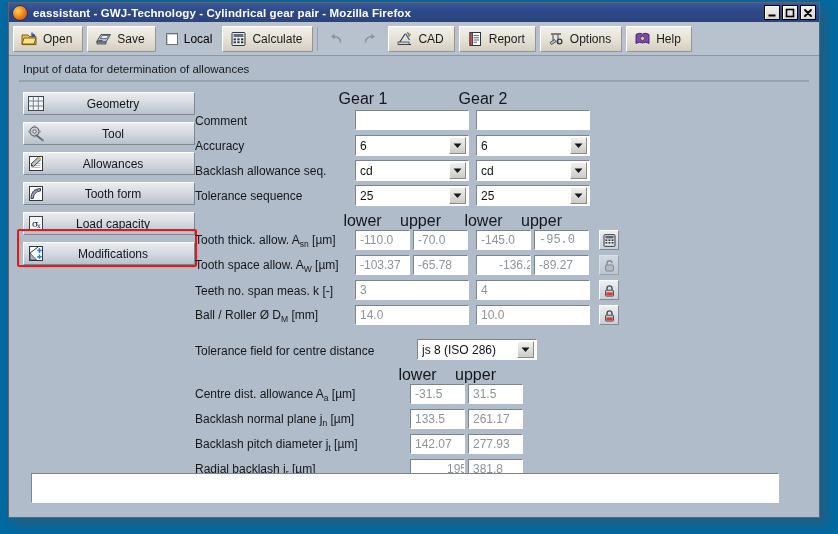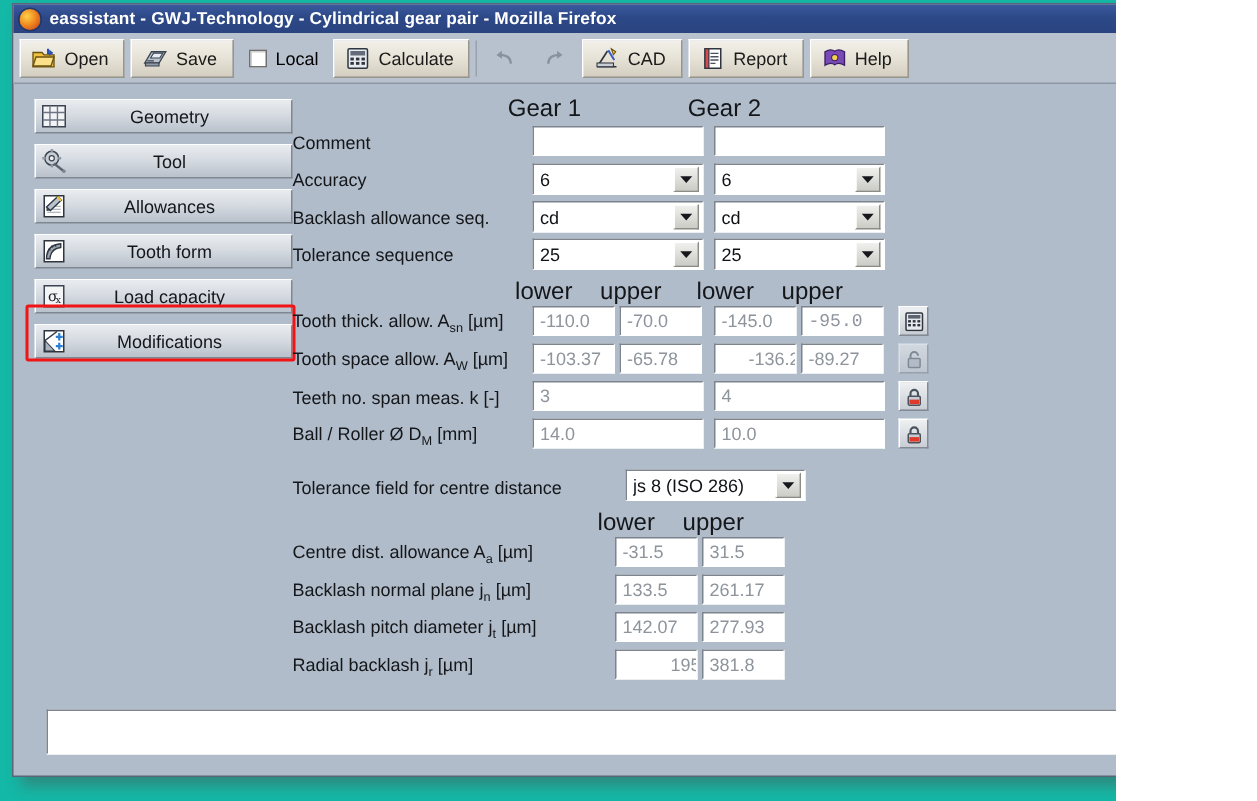--- a/index.html
+++ b/index.html
@@ -2,23 +2,23 @@
 <html><head>
 <meta charset="utf-8">
 <style>
   html, body {
     margin: 0; padding: 0;
     background: #ffffff;
     font-family: "Liberation Sans", sans-serif;
   }
   #screen {
     position: relative;
-    width: 744px; height: 534px;
+    width: 838px; height: 534px;
     overflow: hidden;
-    background: #14b8a6;
+    background: #0369a1;
   }
 
   
   .window {
     position: absolute;
     left: 8px; top: 2px;
     width: 812px; height: 516px;
     background: #b0bcca;
     border: 1px solid #5a6578;
     box-shadow: 6px 6px 9px rgba(80,80,80,0.45);
@@ -340,30 +340,41 @@
           <g stroke="#4a5260" stroke-width="0.9">
             <path d="M6.6 4.6 H12"></path>
               <path d="M6.6 6.8 H12"></path>
               <path d="M6.6 9 H12"></path>
               <path d="M6.6 11.2 H10"></path>
           </g>
         </svg>
         <span>Report</span>
       </div>
 
+      <div class="tbtn">
+        <svg class="tbtn-ico" viewBox="0 0 17 16">
+          <path d="M3 3 H13" stroke="#2f3640" stroke-width="1.2"></path>
+          <path d="M5 3 V12" stroke="#6e7682" stroke-width="1.4"></path>
+          <path d="M10 3 V12" stroke="#6e7682" stroke-width="1.4"></path>
+          <path d="M2 11.5 L6.5 8.5 L8 10.5 L3.5 13.5 Z" fill="#b9c3ce" stroke="#2f3640" stroke-width="0.8"></path>
+          <circle cx="11.5" cy="10.5" r="2.4" fill="none" stroke="#2f3640" stroke-width="1.2"></circle>
+        </svg>
+        <span>Options</span>
+      </div>
 
       <div class="tbtn">
         <svg class="tbtn-ico" viewBox="0 0 17 16">
           <path d="M2 3.5 C4.5 2 7 2 8.5 3.2 C10 2 12.5 2 15 3.5 V12.5 C12.5 11 10 11 8.5 12.2 C7 11 4.5 11 2 12.5 Z" fill="#7a49b8" stroke="#3a2060" stroke-width="0.9"></path>
           <circle cx="8.5" cy="7.4" r="2.1" fill="#f5d24a" stroke="#3a2060" stroke-width="0.7"></circle>
         </svg>
         <span>Help</span>
       </div>
     </div>
 
+    <div class="caption-line">Input of data for determination of allowances</div>
 
     <div class="body-area">
 
       <div class="sidebar">
 
         <div class="navbtn">
           <svg class="nav-ico" viewBox="0 0 18 17">
             <rect x="1.5" y="1.5" width="15" height="14" fill="#f2f4f6" stroke="#3b4450" stroke-width="1"></rect>
             <g stroke="#6d7682" stroke-width="0.9">
               <path d="M6.3 1.5 V15.5"></path>

